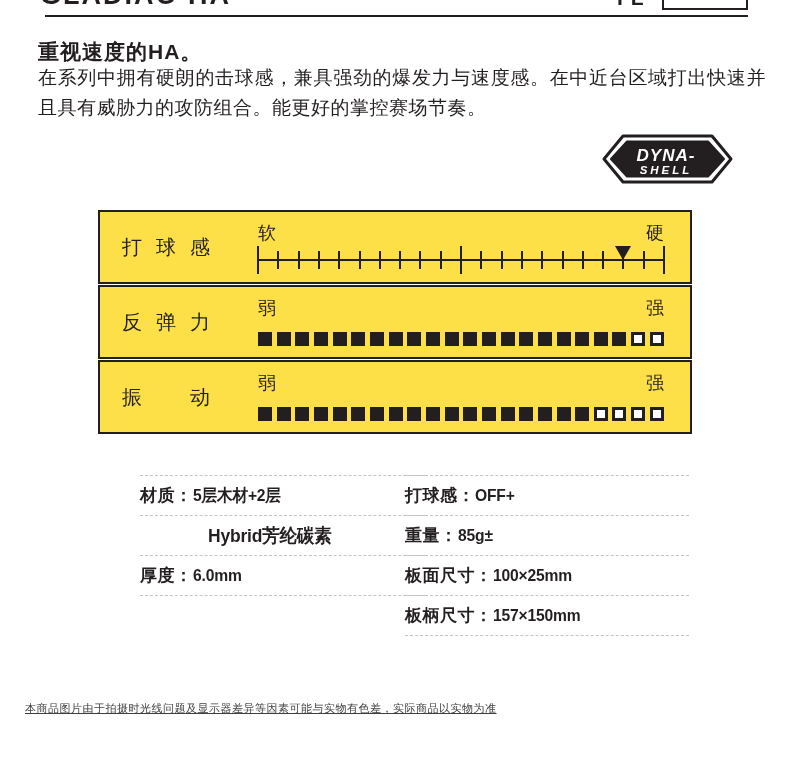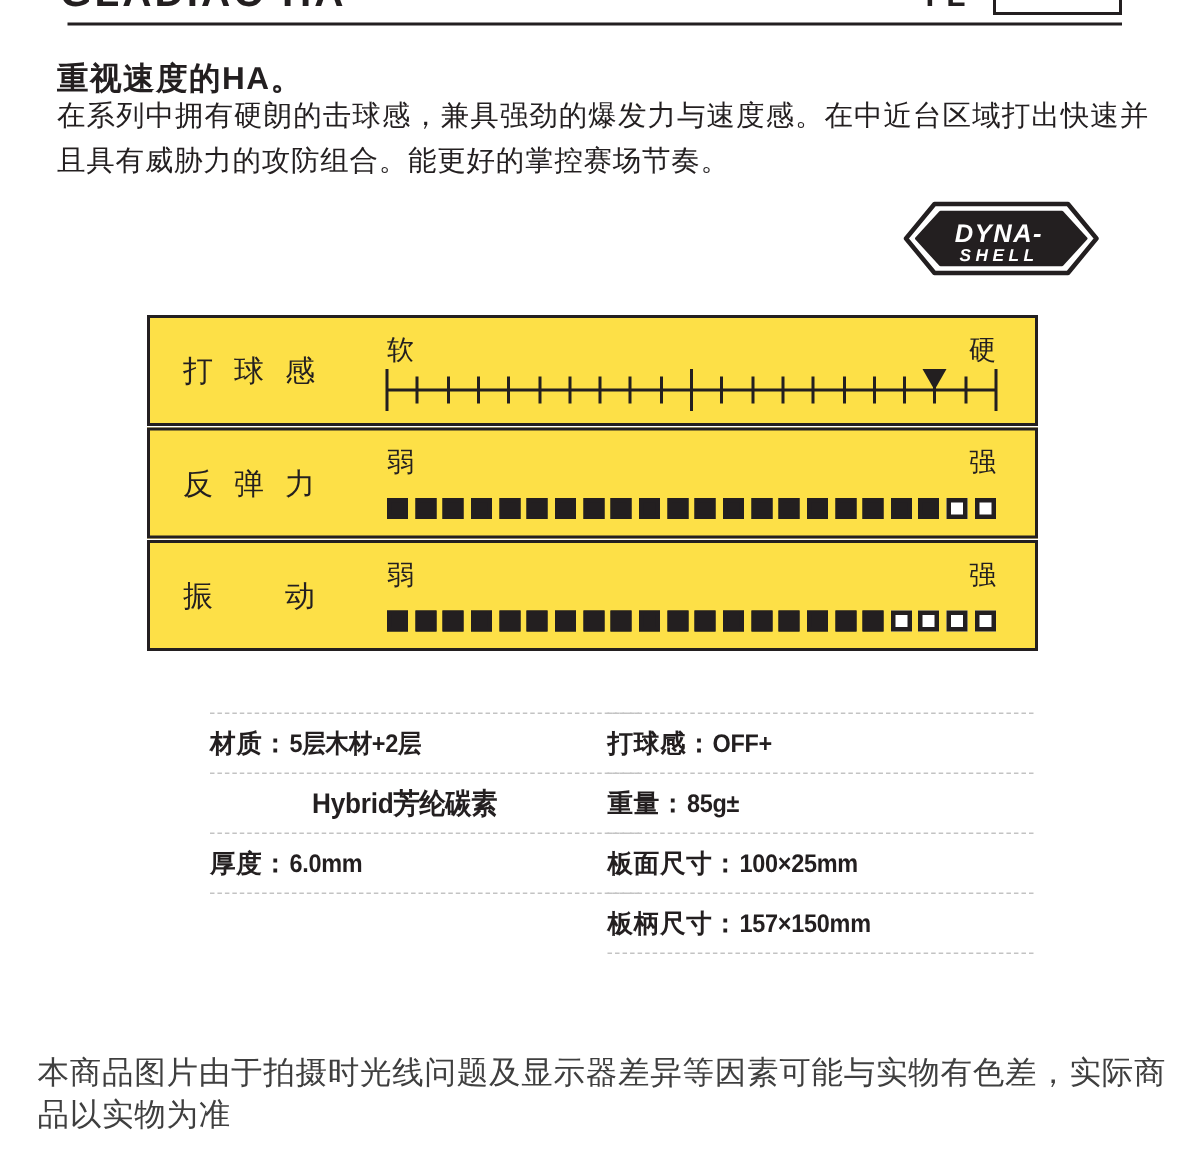--- a/index.html
+++ b/index.html
@@ -47,21 +47,21 @@
   .sq.filled{background:var(--ink);}
   
   .spec-col{position:absolute;top:475px;border-bottom:1px dashed var(--dash);}
   .spec-col.left{left:100px;width:286px;margin-left:40px;}
   .spec-col.right{left:405px;width:284px;}
   .spec-row{height:40px;border-top:1px dashed var(--dash);display:flex;align-items:center;font-size:17px;white-space:nowrap;}
   .spec-row.indent{padding-left:68px;font-size:19px;}
   .spec-label{font-weight:bold;letter-spacing:0.5px;}
   .spec-value{font-weight:bold;display:inline-block;transform:scaleX(0.92);transform-origin:0 50%;letter-spacing:-0.2px;}
   
-  .disclaimer{position:absolute;top:701px;left:25px;font-size:21px;color:var(--foot);letter-spacing:0.5px;}
+  .disclaimer{position:absolute;top:701px;left:25px;font-size:11px;color:var(--foot);letter-spacing:0.5px;text-decoration:underline;}
 </style>
 </head>
 <body>
 
 <div>
   <div class="brand">GLADIAO HA</div>
   <div class="fl">FL</div>
   <div class="code-box">
     <span>310024</span>
   </div>

